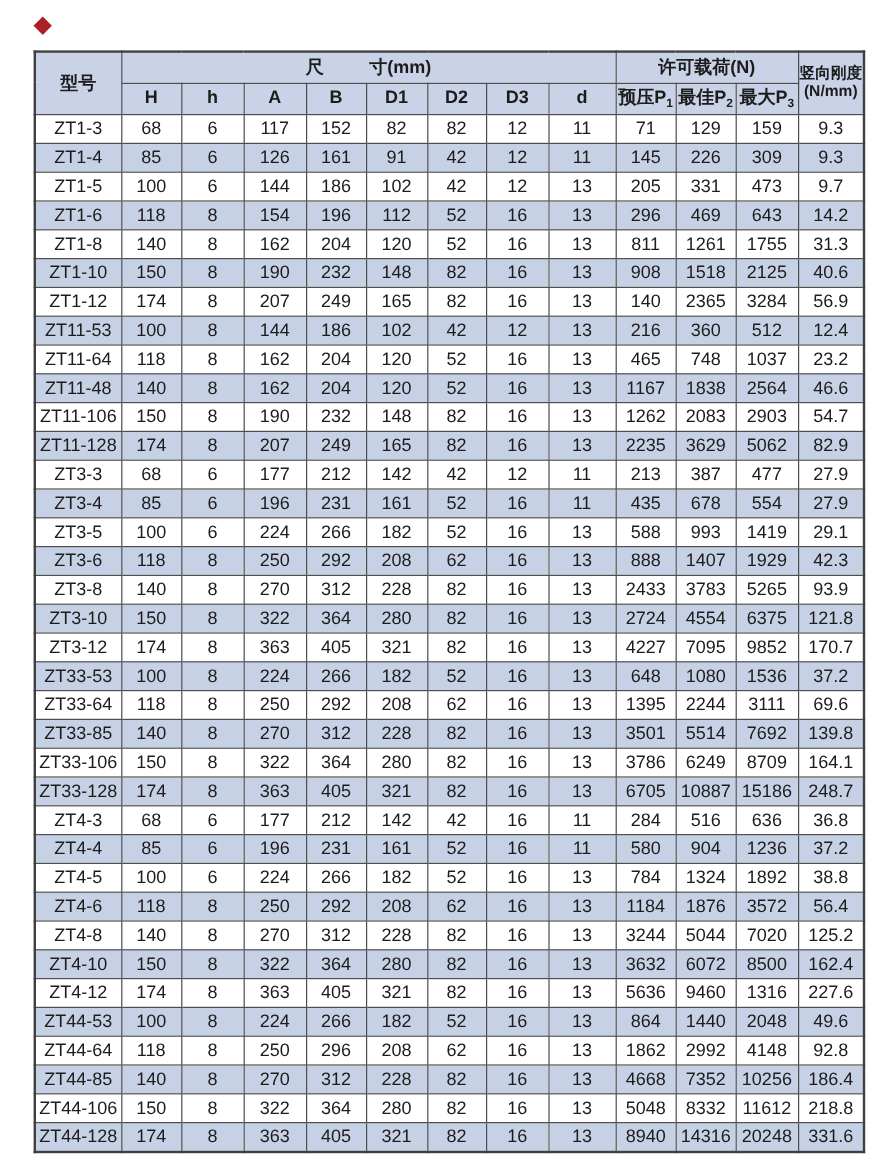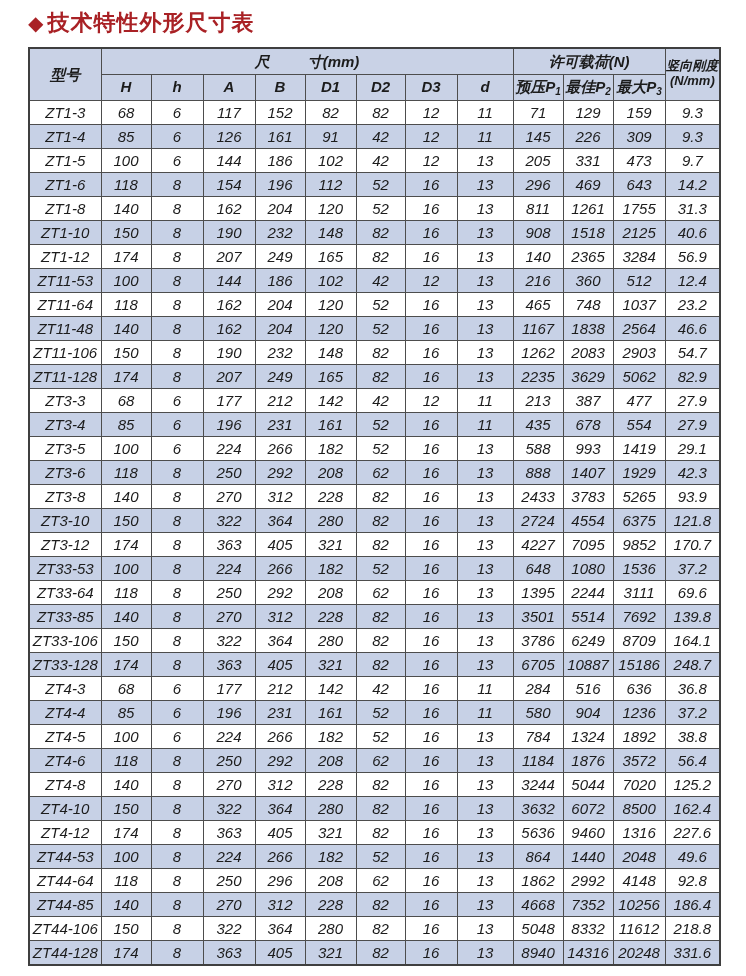--- a/index.html
+++ b/index.html
@@ -20,21 +20,20 @@
     display: flex;
     align-items: center;
   }
   .title .diamond { font-size: 20px; margin-right: 3px; }
   table.spec {
     margin-left: 28px;
     width: 691px;
     border-collapse: collapse;
     table-layout: fixed;
     border: 2px solid #3f3f3f;
-    font-style: italic;
   }
   table.spec th, table.spec td {
     border: 1px solid #4d4d4d;
     text-align: center;
     vertical-align: middle;
     padding: 0;
     overflow: hidden;
     white-space: nowrap;
   }
   thead th {
@@ -55,21 +54,20 @@
   tbody tr.striped td { background: #c7d1e6; }
   sub.p-sub { font-size: 10px; vertical-align: -3px; line-height: 0; }
 </style>
 </head>
 <body>
 
 <div class="page">
 
   <div class="title">
     <span class="diamond">◆</span>
-    <span>技术特性外形尺寸表</span>
   </div>
 
   <table class="spec">
     <colgroup>
       <col style="width:72px">
         <col style="width:50px">
         <col style="width:52px">
       <col style="width:52px">
         <col style="width:50px">
         <col style="width:51px">

